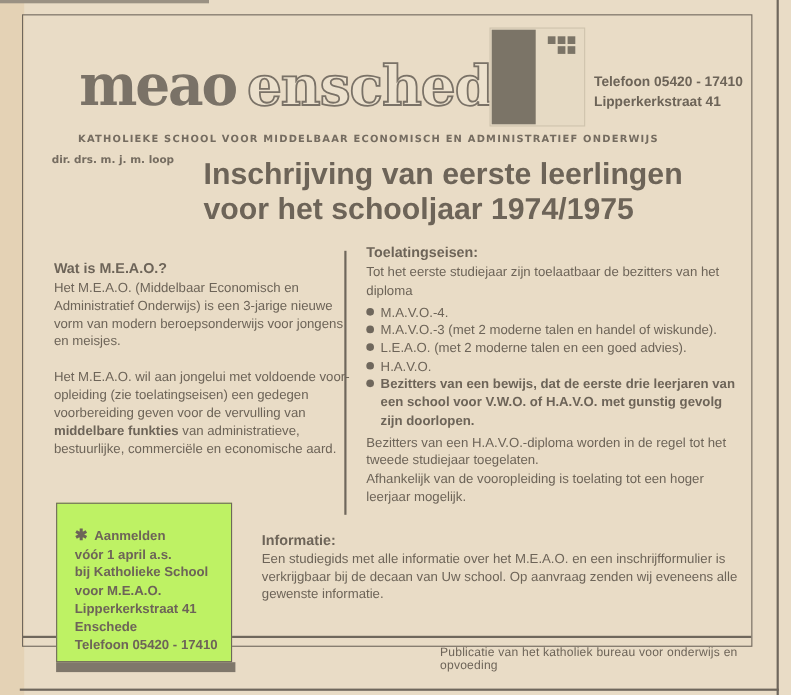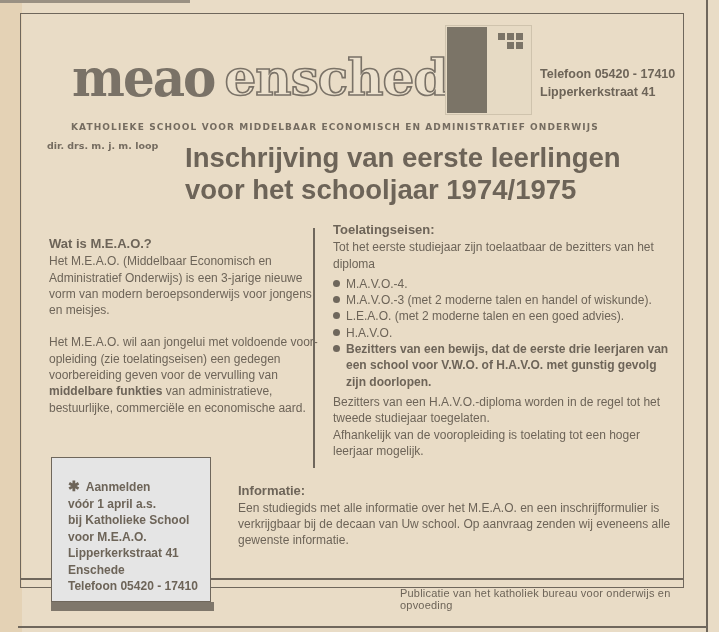--- a/index.html
+++ b/index.html
@@ -61,21 +61,21 @@
   ul.adm li { position: relative; padding-left: 13px; }
   ul.adm li::before {
     content: ""; position: absolute; left: 0; top: 4px; width: 7px; height: 7px; border-radius: 50%; background: #6f675c;
   }
 
   .info { position: absolute; left: 238px; top: 483px; width: 450px; font-size: 12px; line-height: 16px; }
 
   .mid-rule { position: absolute; left: 20px; top: 578px; width: 663px; height: 1.5px; background: #6f675c; }
   .signup-box {
     position: absolute; left: 51px; top: 457px; width: 160px; height: 145px;
-    border: 1.5px solid #6f675c; background: #e5e5e5;
+    border: 1.5px solid #6f675c; background: #bef264;
     font-weight: bold; font-size: 12px; line-height: 16.5px; color: #6d6458;
     padding: 20px 0 0 16px; box-sizing: border-box;
   }
   .signup-box .shadow { position: absolute; left: -1px; bottom: -10px; width: 163px; height: 9px; background: #7f776b; }
   .star { font-size: 14px; margin-right: 6px; }
 
   .footer-note { position: absolute; left: 400px; top: 587px; font-size: 11px; color: #6d6458; letter-spacing: 0.2px; }
 </style>
 </head>
 <body>

